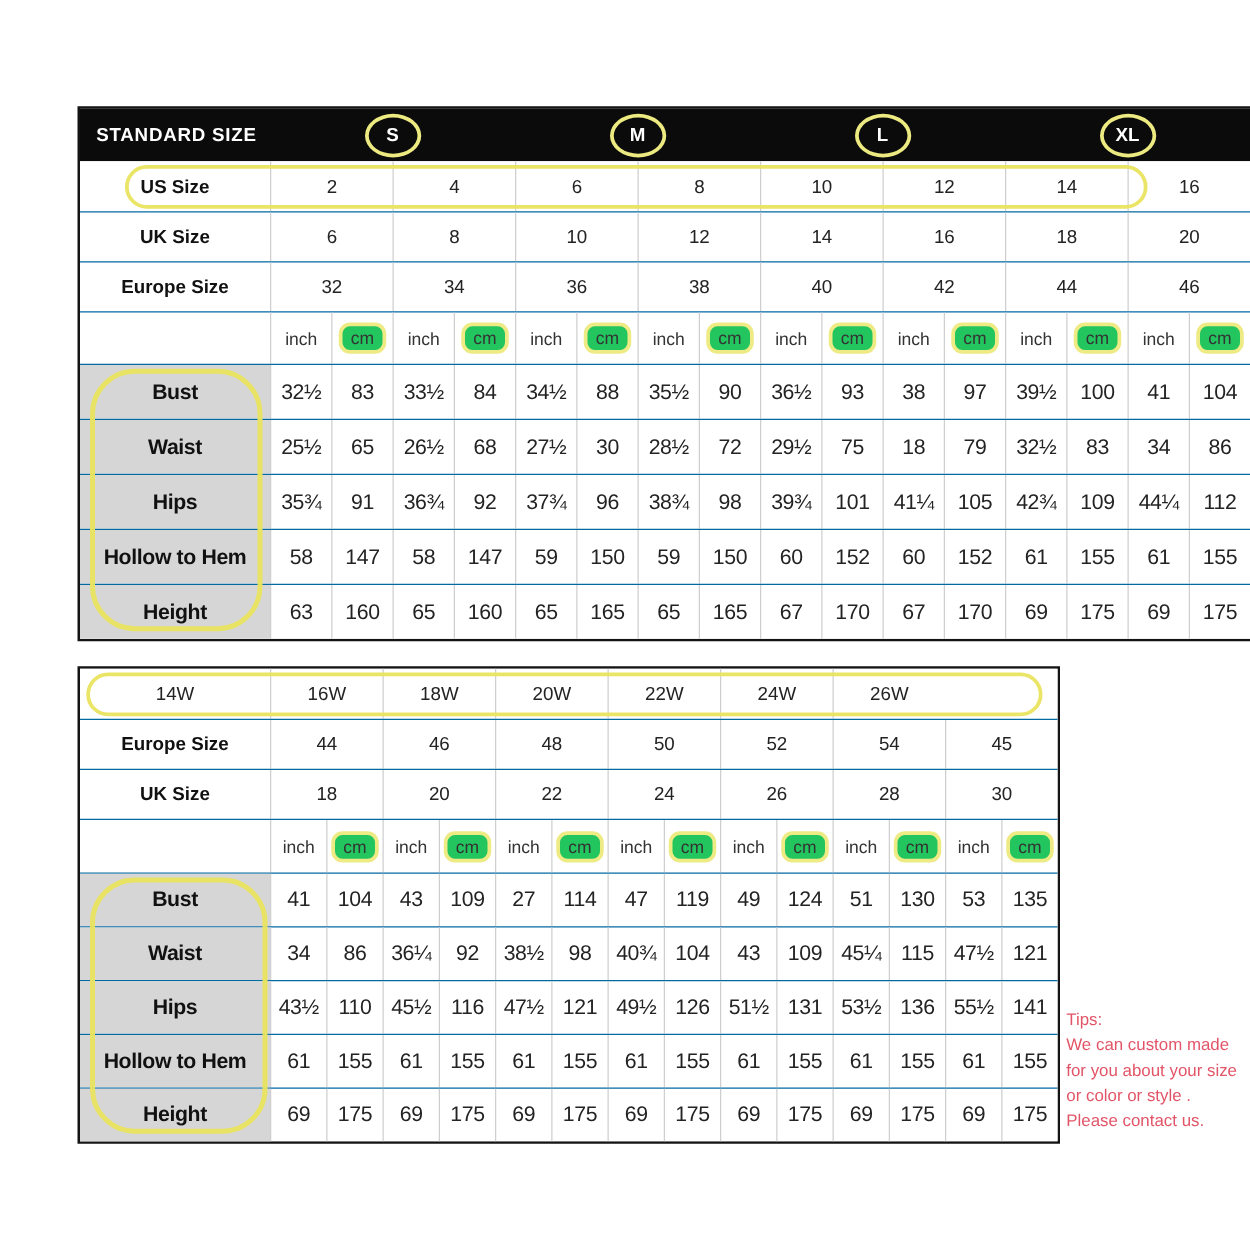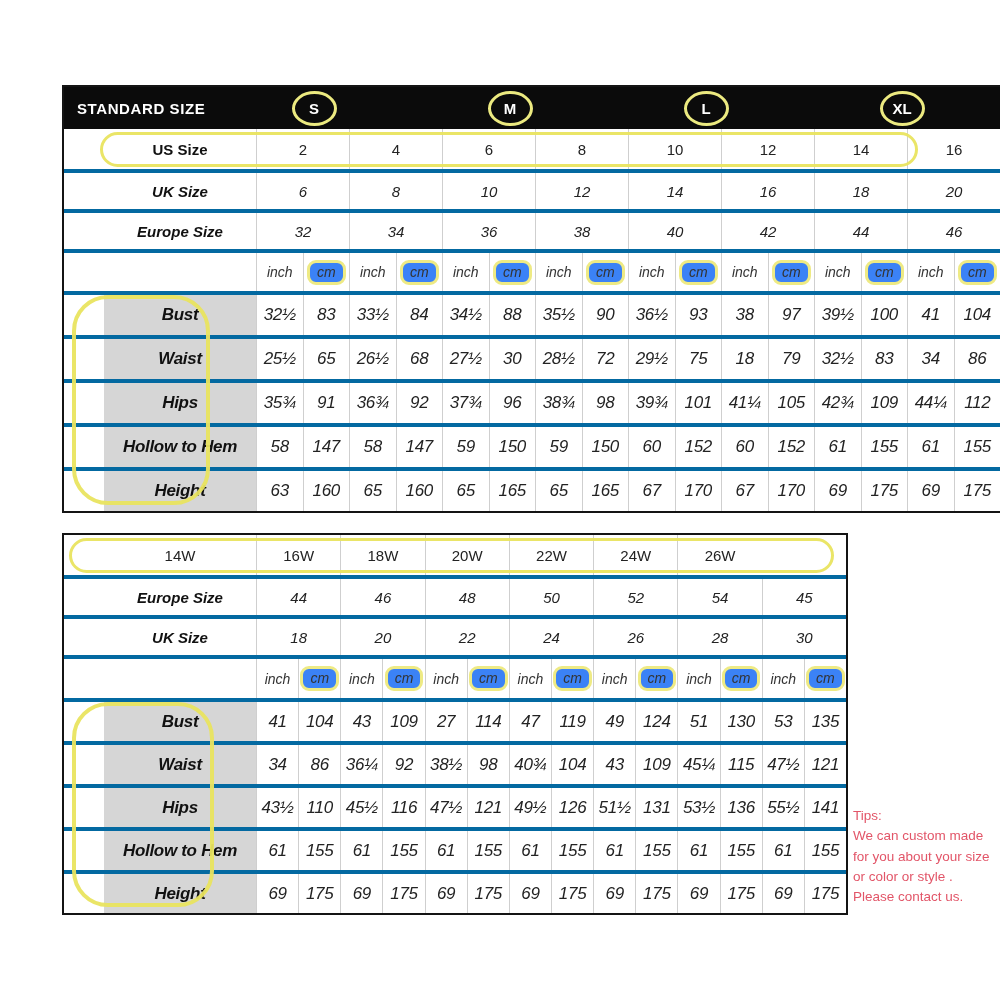--- a/index.html
+++ b/index.html
@@ -12,35 +12,35 @@
   .tbl-plus { left:62px; top:533px; width:786px; }
 
   
   .header-bar { height:42px; background:#0b0b0b; display:flex; align-items:center; }
   .header-title { width:152px; flex:none; padding-left:13px; color:#fff; font-weight:bold; font-size:15px; letter-spacing:0.6px; white-space:nowrap; }
   .badge-area { flex:1; display:flex; height:100%; }
   .badge-slot { flex:1; display:flex; align-items:center; justify-content:center; }
   .badge { min-width:45px; height:35px; padding:0 9px; border:3px solid #ecea80; border-radius:50%; color:#fff; font-weight:bold; font-size:15px; display:flex; align-items:center; justify-content:center; }
 
   
-  .row { display:grid; position:relative; background:#fff;padding-left:40px; }
-  .row + .row { border-top:4px solid #0369a1;font-style:italic; }
+  .row { display:grid; position:relative; background:#fff; }
+  .row + .row { border-top:1px solid #0369a1; }
   .tbl-plus .row:first-child { border-top:none; }
   .cell { display:flex; align-items:center; justify-content:center; border-left:1px solid #cfcfcf; font-size:15px; color:#232323; overflow:hidden; }
   .cell:first-child { border-left:none; }
   .label-cell { font-weight:bold; font-size:15px; color:#111; }
   .size-row { height:40px; }
   .unit-row { height:42px; }
   .tbl-plus .unit-row { height:43px; }
   .measure-row { height:44px; }
   .tbl-plus .measure-row { height:43px; }
   .measure-row .label-cell { background:#d6d6d6; }
   .measure-row .cell { font-size:17px; letter-spacing:-0.3px; }
   .unit-row .cell { font-size:14px; color:#333; }
-  .cm-box { border:3px solid #eeea84; background:#3b82f6; border-radius:9px; padding:1px 7px; line-height:17px; font-size:14px; }
+  .cm-box { border:3px solid #eeea84; background:#22c55e; border-radius:9px; padding:1px 7px; line-height:17px; font-size:14px; }
 
   
   .annotation { position:absolute; border:3px solid rgba(233,228,95,0.95); pointer-events:none; z-index:5; background:transparent; }
   .ann-us-row { left:36px; top:45px; width:818px; height:35px; border-radius:20px; }
   .ann-std-labels { left:8px; top:208px; width:138px; height:210px; border-radius:36px; border-width:4px; }
   .ann-plus-row { left:5px; top:3px; width:765px; height:35px; border-radius:18px; }
   .ann-plus-labels { left:8px; top:167px; width:142px; height:205px; border-radius:36px; border-width:4px; }
 
   
   .tips { position:absolute; left:853px; top:806px; width:146px; color:#e25568; font-size:13.5px; line-height:1.5; }

